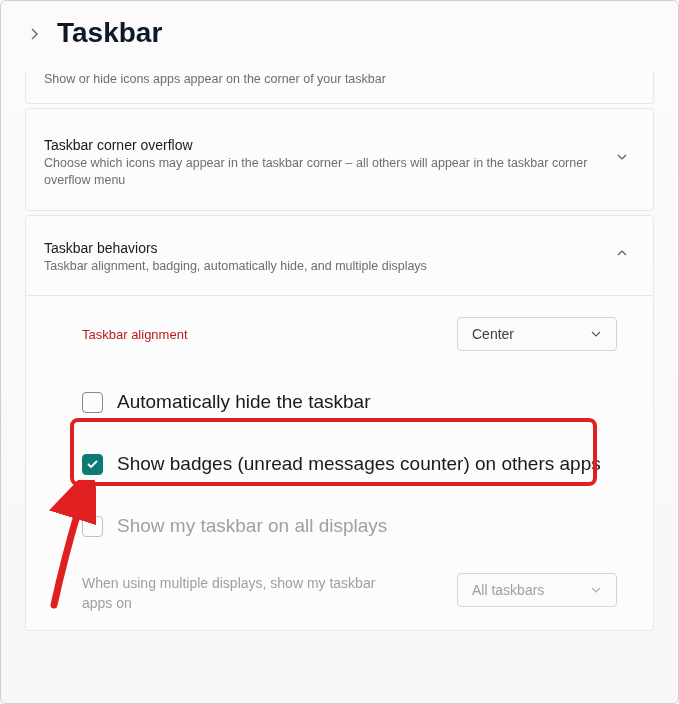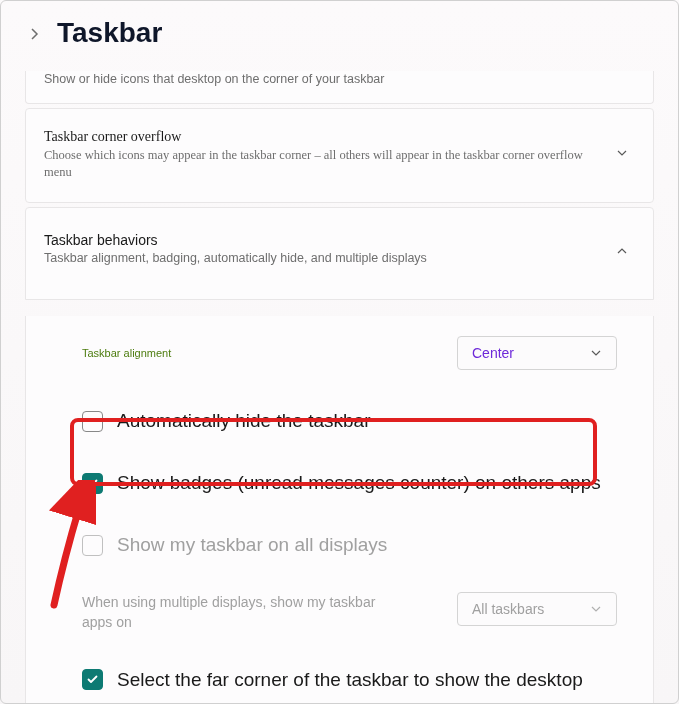--- a/index.html
+++ b/index.html
@@ -86,22 +86,22 @@
     }
     .option-label {
       font-size: 19px;
       color: #1a1a1a;
       margin-left: 14px;
     }
     .option-label.disabled {
       color: #a0a0a0;
     }
     .alignment-label {
-      font-size: 11px;
-      color: #4d7c0f;
+      font-size: 13px;
+      color: #b91c1c;
     }
     .checkbox {
       width: 21px;
       height: 21px;
       border: 1.5px solid #888;
       border-radius: 4px;
       background: #fdfcfd;
       display: flex;
       align-items: center;
       justify-content: center;
@@ -117,21 +117,21 @@
     .dropdown {
       display: flex;
       align-items: center;
       justify-content: space-between;
       border: 1px solid #d4d4d4;
       border-radius: 4px;
       background: #fcfbfc;
       padding: 8px 14px;
       width: 160px;
       font-size: 14px;
-      color: #6d28d9;
+      color: #404040;
     }
     .dropdown.disabled {
       color: #a0a0a0;
       gap: 34px;
     }
     .multi-row {
       display: flex;
       align-items: flex-start;
       justify-content: space-between;
       padding: 16px 36px 16px 56px;
@@ -150,43 +150,43 @@
       z-index: 10;
     }
     .arrow {
       position: absolute;
       z-index: 11;
       pointer-events: none;
     }
     .behaviors-header {
       border-bottom-left-radius: 0;
       border-bottom-right-radius: 0;
-      margin-bottom: 16px;
+      margin-bottom: 1px;
       padding-top: 24px;
-      padding-bottom: 32px;
+      padding-bottom: 20px;
     }
   </style>
 </head>
 <body>
 
 <div class="container">
   <div class="breadcrumb">
     <span class="breadcrumb-sep">
       <svg width="12" height="12" viewBox="0 0 12 12">
           <path d="M3 1 L8 6 L3 11" stroke="#6e6e6e" stroke-width="1.5" fill="none"></path>
         </svg>
     </span>
     <span class="breadcrumb-current">Taskbar</span>
   </div>
 
   <div class="section truncated-top">
-    <div class="section-desc">Show or hide icons that desktop on the corner of your taskbar</div>
-  </div>
-
-  <div class="section" style="padding-top:20px; padding-bottom:20px;font-family:Liberation Serif, serif;">
+    <div class="section-desc">Show or hide icons apps appear on the corner of your taskbar</div>
+  </div>
+
+  <div class="section" style="padding-top:28px; padding-bottom:20px;">
     <div class="section-title">Taskbar corner overflow</div>
     <div class="section-desc">Choose which icons may appear in the taskbar corner – all others will appear in the taskbar corner overflow menu</div>
     <span class="chevron">
       <svg width="14" height="14" viewBox="0 0 14 14">
           <path d="M3 5 L7 9 L11 5" stroke="#5a5a5a" stroke-width="1.2" fill="none"></path>
         </svg>
     </span>
   </div>
 
   <div class="section behaviors-header">
@@ -233,28 +233,20 @@
     <div class="multi-row">
       <span class="multi-label">When using multiple displays, show my taskbar apps on</span>
       <div class="dropdown disabled">
         <span>All taskbars</span>
         <svg width="12" height="12" viewBox="0 0 12 12">
             <path d="M2 4 L6 8 L10 4" stroke="#b0b0b0" stroke-width="1.2" fill="none"></path>
           </svg>
       </div>
     </div>
 
-    <div class="option-row">
-      <div class="checkbox checked">
-        <svg width="13" height="13" viewBox="0 0 13 13">
-            <path d="M2.5 6.5 L5 9 L10.5 3.5" stroke="#fff" stroke-width="1.8" fill="none" stroke-linecap="round" stroke-linejoin="round"></path>
-          </svg>
-      </div>
-      <span class="option-label">Select the far corner of the taskbar to show the desktop</span>
-    </div>
 
   </div>
 </div>
 
 <div class="highlight-box" id="hbox" style="top: 418px; left: 70px; width: 527px; height: 68px;"></div>
 
 <svg class="arrow" style="left:36px; top:480px;" width="60" height="130" viewBox="0 0 60 130">
   <defs>
     <marker id="ahead" markerWidth="8" markerHeight="8" refX="4" refY="4" orient="auto">
       <polygon points="0,0 8,4 0,8" fill="#e02020"></polygon>

